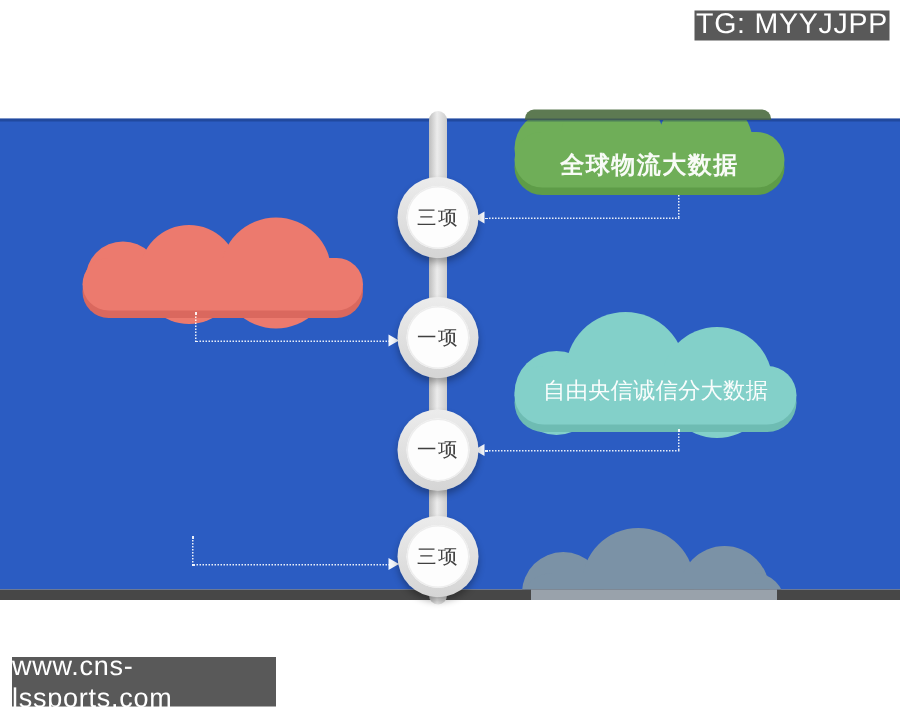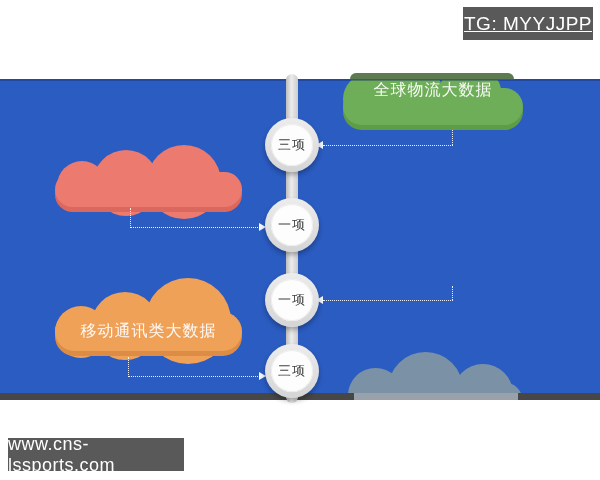--- a/index.html
+++ b/index.html
@@ -7,21 +7,21 @@
     width:600px;height:480px;position:relative;overflow:hidden;
     background:#ffffff;
     font-family:"Liberation Sans","DejaVu Sans",sans-serif;
   }
   
   .badge{
     position:absolute;background:var(--bg,#595959);color:#fff;
     display:flex;align-items:center;justify-content:center;
     letter-spacing:.5px;
   }
-  .badge.tg{left:463px;top:7px;width:130px;height:33px;font-size:19px;text-decoration:underline;}
+  .badge.tg{left:463px;top:7px;width:130px;height:20px;font-size:19px;}
   .badge.site{left:8px;top:438px;width:176px;height:33px;font-size:18px;}
   
   .panel{
     position:absolute;left:0;top:79px;width:600px;height:314px;
     background:var(--panel,#2b5cc2);overflow:hidden;
   }
   .panel-topline{
     position:absolute;left:0;top:79px;width:600px;height:2px;
     background:rgba(14,38,92,.35);z-index:3;
   }
@@ -63,21 +63,21 @@
   .cloud-label{
     position:absolute;left:0;right:0;text-align:center;
     color:rgba(255,255,255,.95);font-size:16px;letter-spacing:1px;z-index:2;
   }
   
   .cloud.green{left:343px;top:-19px;width:180px;height:65px;}
   .cloud.green .b1{left:0;top:14px;width:50px;height:50px;}
   .cloud.green .b2{left:30px;top:0;width:70px;height:70px;}
   .cloud.green .b3{left:95px;top:4px;width:64px;height:64px;}
   .cloud.green .base{top:28px;}
-  .cloud.green .cloud-label{bottom:24px;}
+  .cloud.green .cloud-label{bottom:4px;font-weight:bold;}
   
   .cloud.red{left:55px;top:66px;width:187px;height:62px;}
   .cloud.red .b1{left:2px;top:16px;width:50px;height:50px;}
   .cloud.red .b2{left:38px;top:5px;width:66px;height:66px;}
   .cloud.red .b3{left:92px;top:0;width:74px;height:74px;}
   .cloud.red .base{top:27px;}
   .cloud.red .cloud-label{bottom:9px;}
   
   .cloud.teal{left:343px;top:129px;width:188px;height:75px;}
   .cloud.teal .b1{left:0;top:26px;width:56px;height:56px;}
@@ -121,28 +121,28 @@
     <div class="cloud-label">全球物流大数据</div>
   </div>
 
   <div class="cloud red" style="--c: #ec7a6e; --cd: #da685e;">
     <div class="bump b1"></div>
     <div class="bump b2"></div>
     <div class="bump b3"></div>
     <div class="base"></div>
   </div>
 
-
-  <div class="cloud orange" style="--c: #f0a158; --cd: #dd8c45;">
+  <div class="cloud teal" style="--c: #83d0c9; --cd: #6ebcb3;">
     <div class="bump b1"></div>
     <div class="bump b2"></div>
     <div class="bump b3"></div>
     <div class="base"></div>
-    <div class="cloud-label">移动通讯类大数据</div>
+    <div class="cloud-label">自由央信诚信分大数据</div>
   </div>
+
 
   <div class="cloud gray" style="--c: #7b92a6; --cd: #7b92a6;">
     <div class="bump b1"></div>
     <div class="bump b2"></div>
     <div class="bump b3"></div>
     <div class="base"></div>
   </div>
 
 </div>
 

